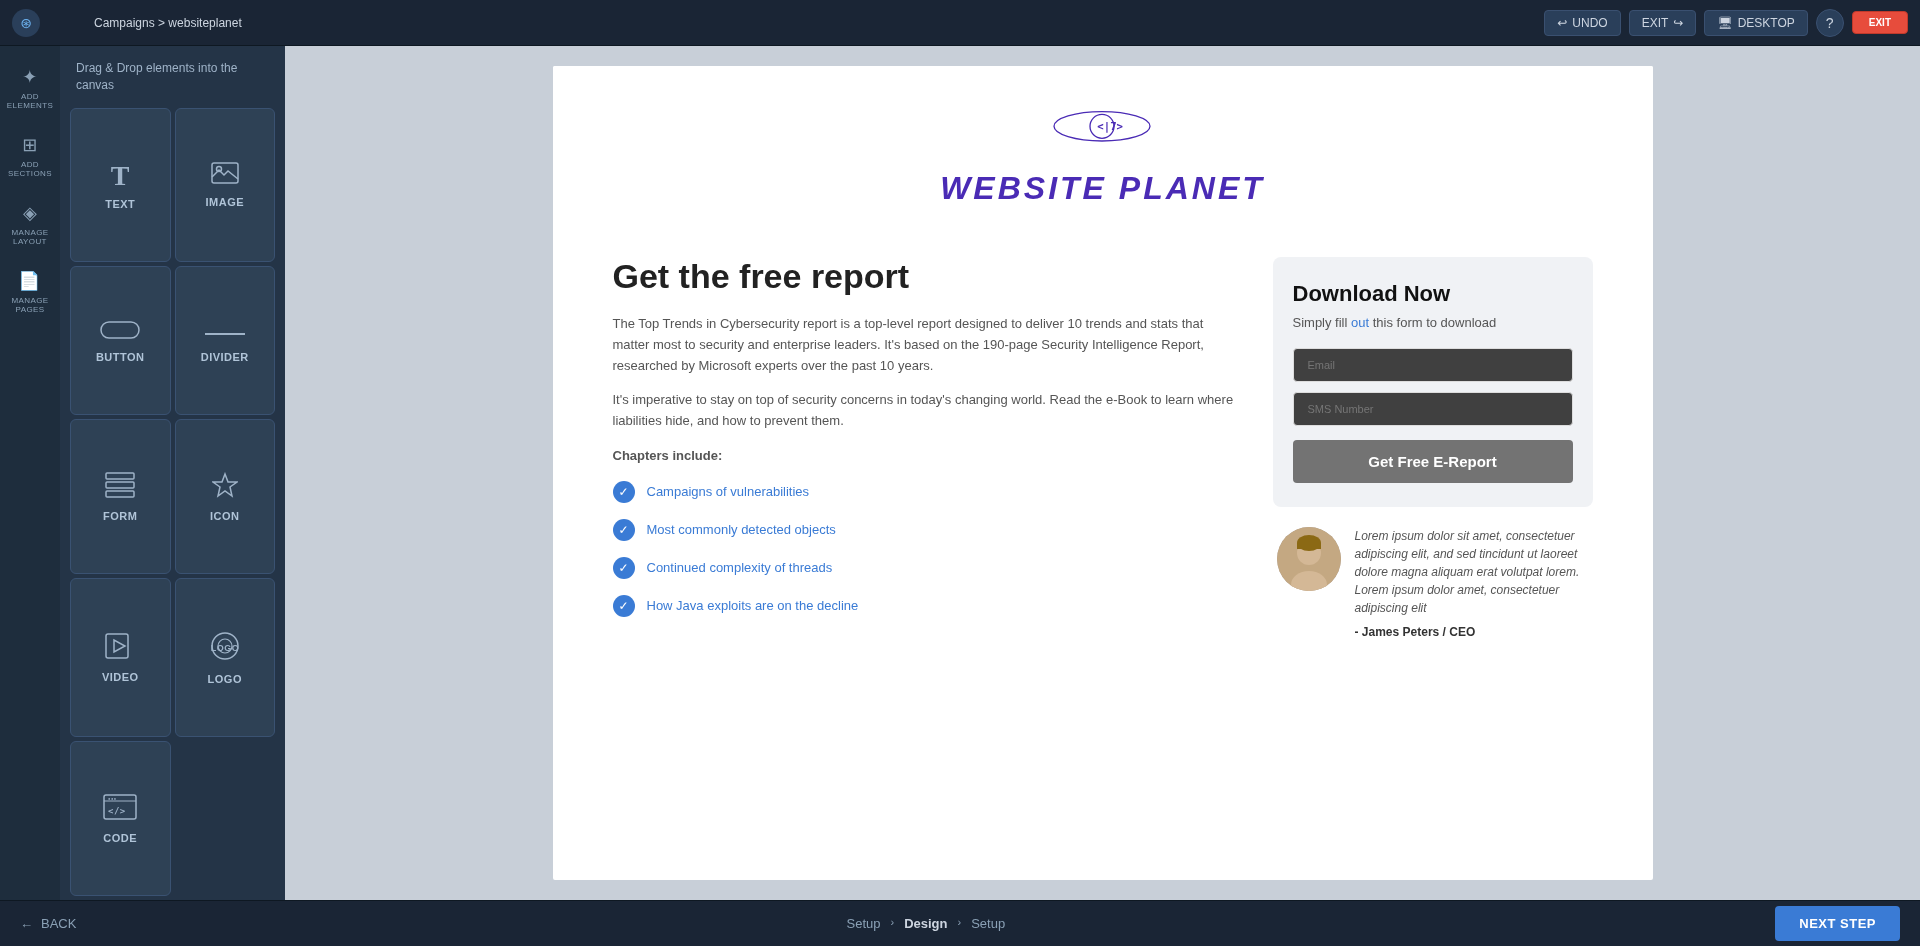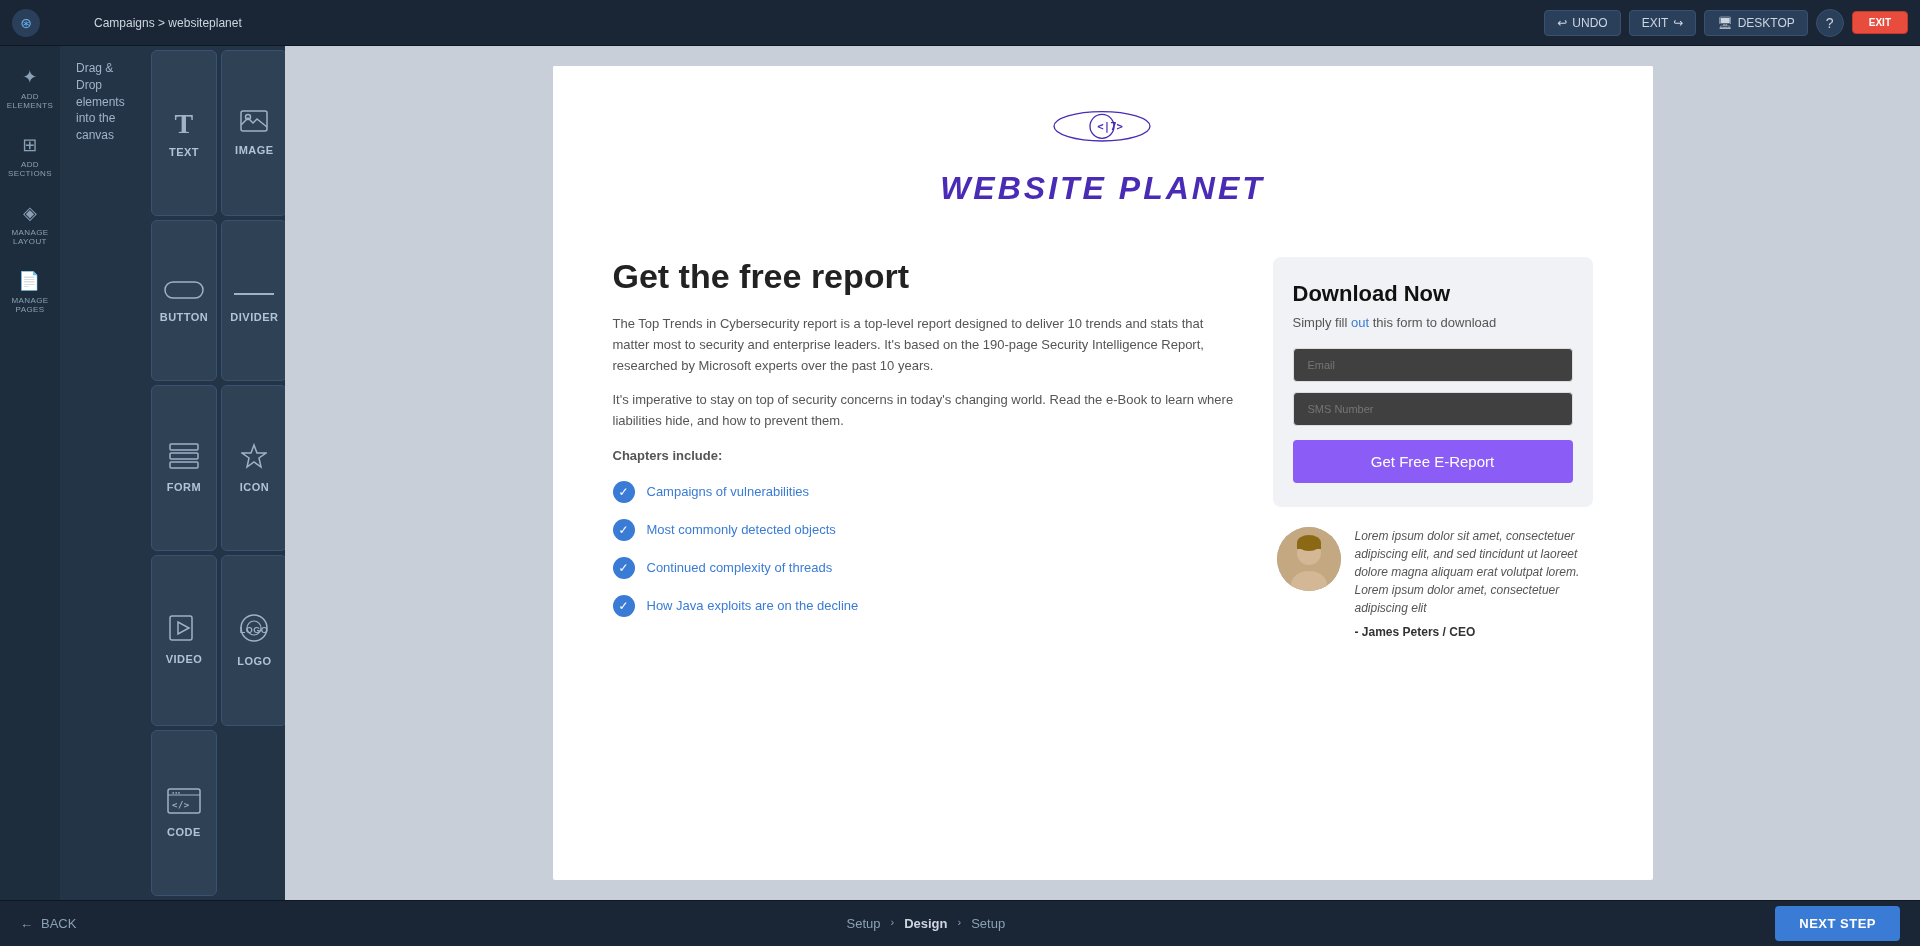--- a/index.html
+++ b/index.html
@@ -62,21 +62,21 @@
       flex: 1;
       overflow: hidden;
     }
 
     
     .sidebar {
       width: 225px;
       background: #243447;
       display: flex;
       flex-shrink: 0;
-      flex-direction: row;
+      flex-direction: column;
       justify-content: space-between;
     }
     .sidebar-header {
       padding: 14px 16px 10px;
       color: #9fb3c8;
       font-size: 12px;
       line-height: 1.4;
     }
     .elements-grid {
       display: grid;
@@ -245,27 +245,27 @@
       border: 1px solid #ddd;
       border-radius: 4px;
       font-size: 11px;
       color: #999;
       background: #404040;
       margin-bottom: 10px;
       outline: none;
     }
     .btn-submit {
       width: 100%;
-      background: #8b5cf6;
+      background: #737373;
       color: #fff;
       border: none;
       padding: 13px;
       border-radius: 4px;
       font-size: 15px;
-      font-weight: 400;
+      font-weight: 700;
       cursor: pointer;
       margin-top: 4px;
     }
     .testimonial {
       display: flex;
       gap: 14px;
       margin-top: 20px;
       padding: 0 4px;
     }
     .testimonial-avatar {

